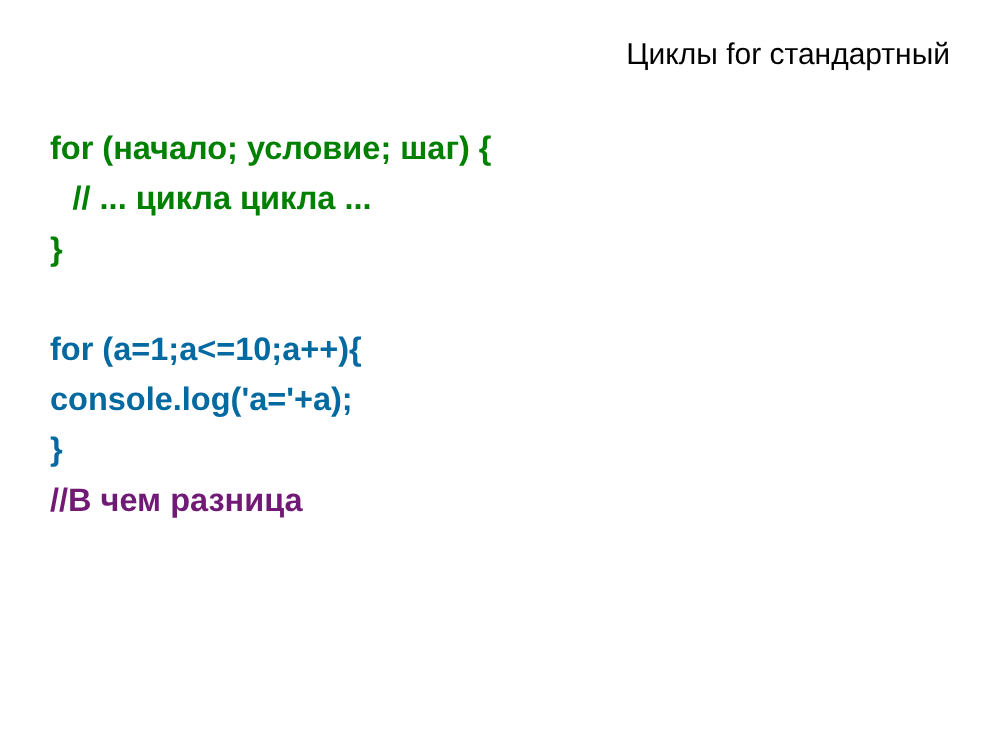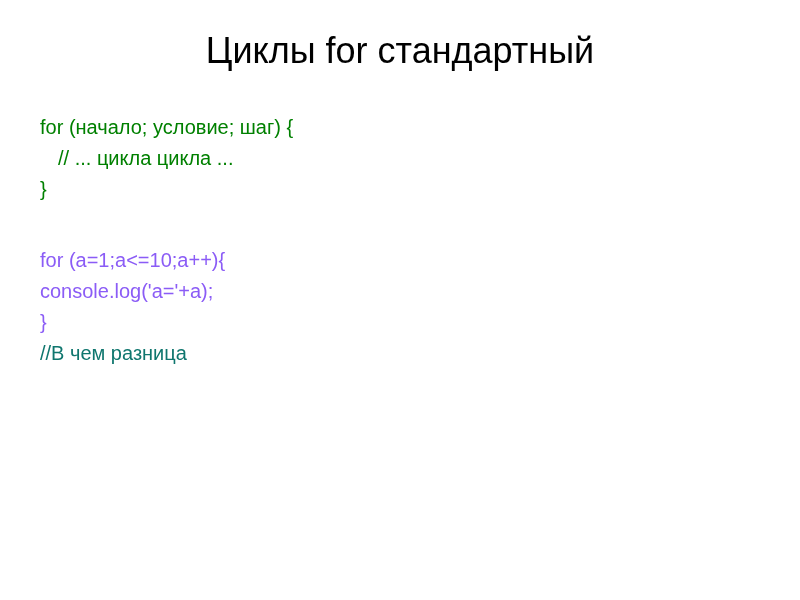--- a/index.html
+++ b/index.html
@@ -10,39 +10,39 @@
     body {
       width: 800px;
       height: 600px;
       background: #ffffff;
       font-family: Arial, Helvetica, sans-serif;
       padding: 30px 40px;
       color: #000000;
       overflow: hidden;
     }
     .title {
-      text-align: center;
-      font-size: 36px;
+      text-align: right;
+      font-size: 24px;
       font-weight: normal;
       margin-bottom: 40px;
       color: #000000;
     }
     .code-line {
-      font-size: 20px;
+      font-size: 26px;
       line-height: 1.55;
-      font-weight: normal;
+      font-weight: bold;
     }
     .green {
       color: #008000;
     }
     .blue {
-      color: #8b5cf6;
+      color: #0369a1;
     }
     .black {
-      color: #0f766e;
+      color: #701a75;
     }
     .indent {
       padding-left: 18px;
     }
     .spacer {
       height: 40px;
     }
   </style>
 </head>
 <body>

